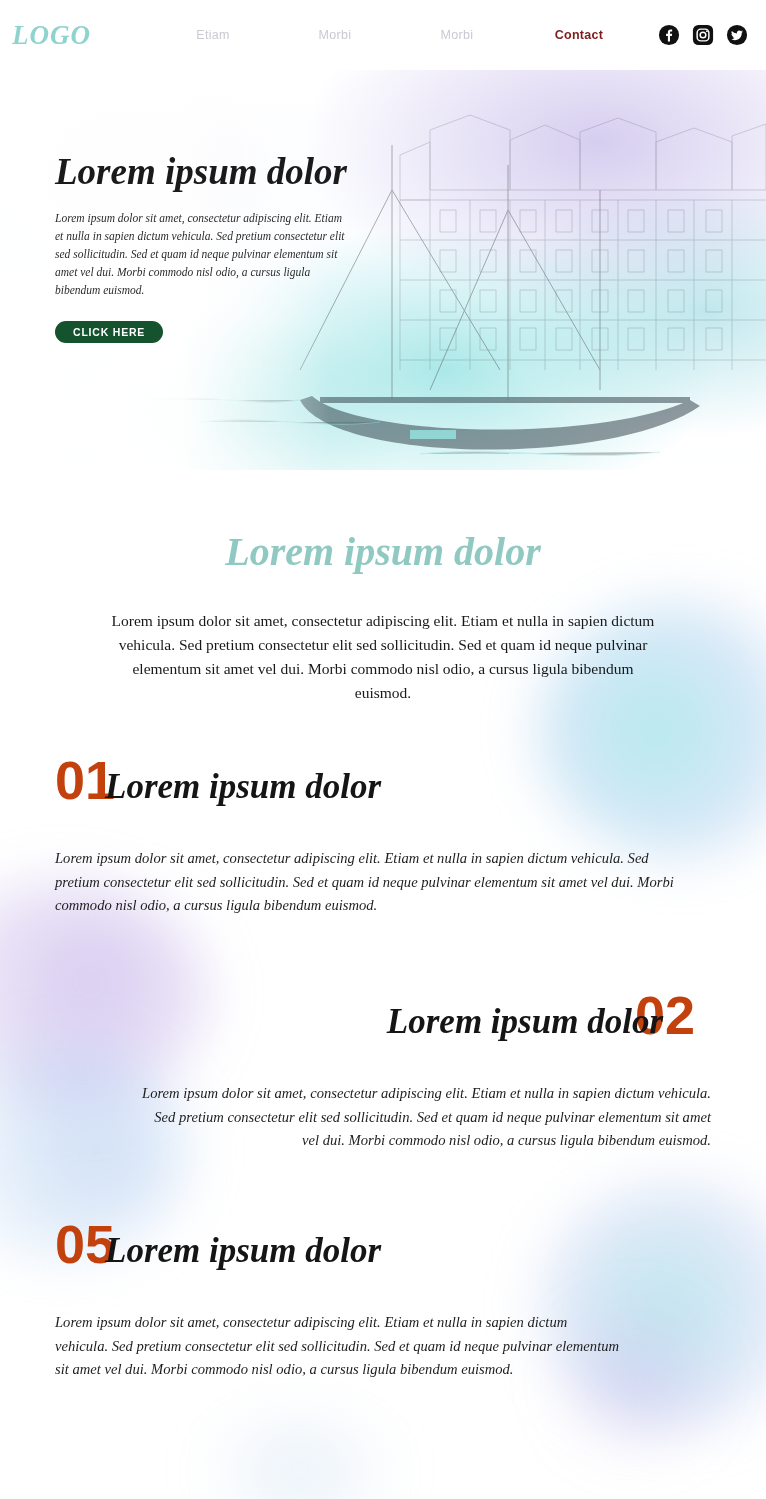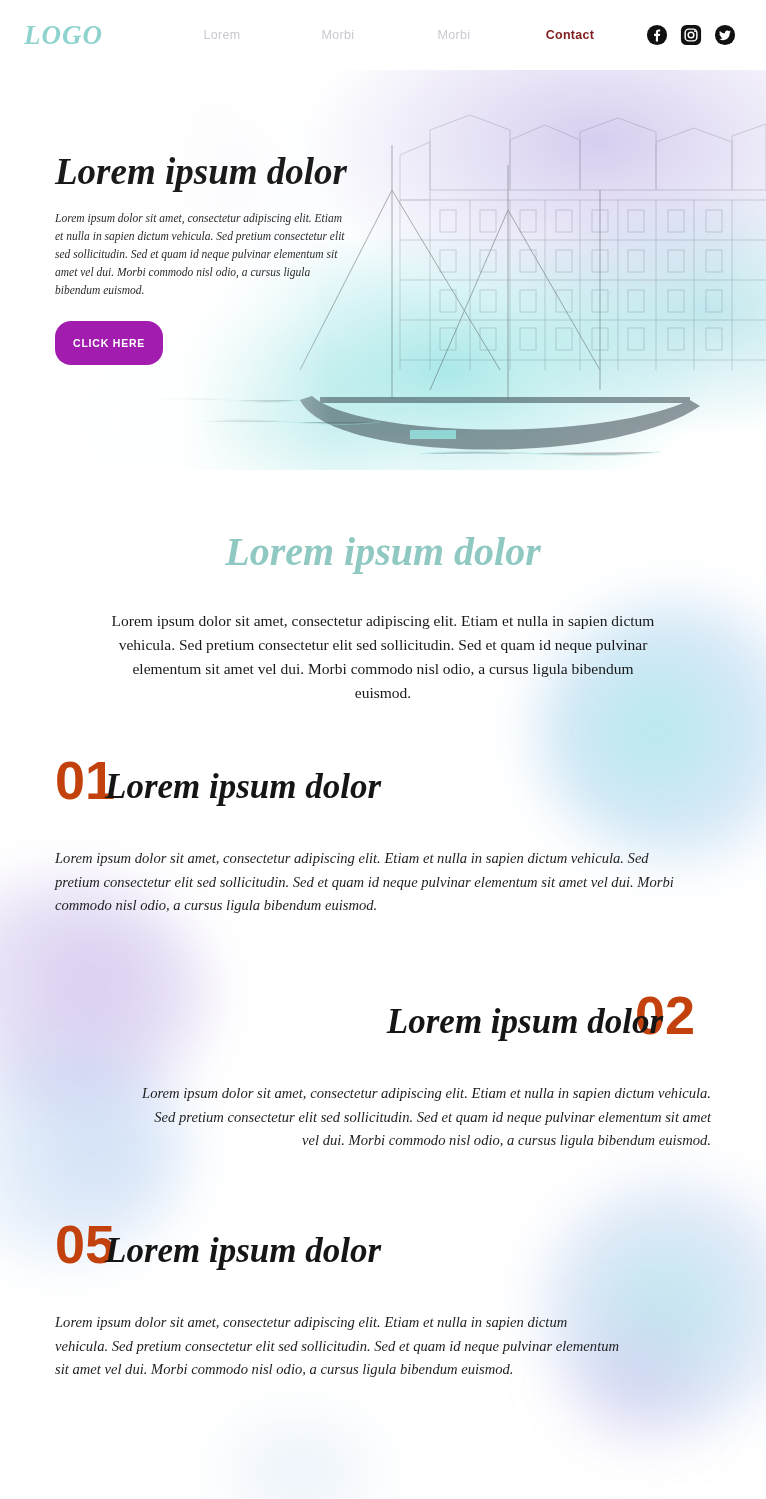--- a/index.html
+++ b/index.html
@@ -47,21 +47,21 @@
     left: 180px; bottom: -40px; width: 240px; height: 120px;
     background: radial-gradient(circle at 50% 40%, rgba(175,205,235,.28), rgba(255,255,255,0) 72%);
   }
 
   
   .nav {
     position: relative;
     height: 70px;
     display: flex;
     align-items: center;
-    padding: 0 24px;
+    padding: 0 12px;
     z-index: 5;
   }
   .logo {
     font-family: "Liberation Serif", serif;
     font-style: italic;
     font-weight: bold;
     font-size: 27px;
     letter-spacing: 1px;
     color: #8fd3cf;
     width: 140px;
@@ -135,25 +135,25 @@
     font-family: "Liberation Serif", serif;
     font-style: italic;
     font-size: 11.5px;
     line-height: 1.58;
     color: #2b2b2b;
     margin: 0 0 22px 0;
     width: 292px;
   }
   .btn {
     display: inline-block;
-    background: #a21caf;
+    background: #14532d;
     color: #fff;
     border: none;
     border-radius: 16px;
-    padding: 16px 18px;
+    padding: 5px 18px;
     font-size: 10.5px;
     font-weight: bold;
     letter-spacing: .8px;
     cursor: pointer;
   }
 
   
   .intro {
     position: relative;
     text-align: center;
@@ -231,21 +231,21 @@
 <div class="blob blob-a"></div>
 <div class="blob blob-b"></div>
 <div class="blob blob-c"></div>
 <div class="blob blob-d"></div>
 <div class="blob blob-e"></div>
 <div class="blob blob-f"></div>
 
 <div class="nav">
   <div class="logo">LOGO</div>
   <div class="nav-links">
-    <a class="nav-link" href="#">Lorem</a>
+    <a class="nav-link" href="#">Etiam</a>
     <a class="nav-link" href="#">Morbi</a>
     <a class="nav-link" href="#">Morbi</a>
     <a class="nav-link active" href="#">Contact</a>
   </div>
   <div class="socials">
     <a href="#">
       <svg width="22" height="22" viewBox="0 0 24 24">
           <circle cx="12" cy="12" r="11" fill="#111"></circle>
           <path d="M13.1 19v-6h2l.3-2.3h-2.3V9.2c0-.66.18-1.1 1.13-1.1h1.2V6.05A16 16 0 0 0 13.7 6c-1.74 0-2.93 1.06-2.93 3v1.7H8.8V13h1.97v6z" fill="#fff"></path>
         </svg>

